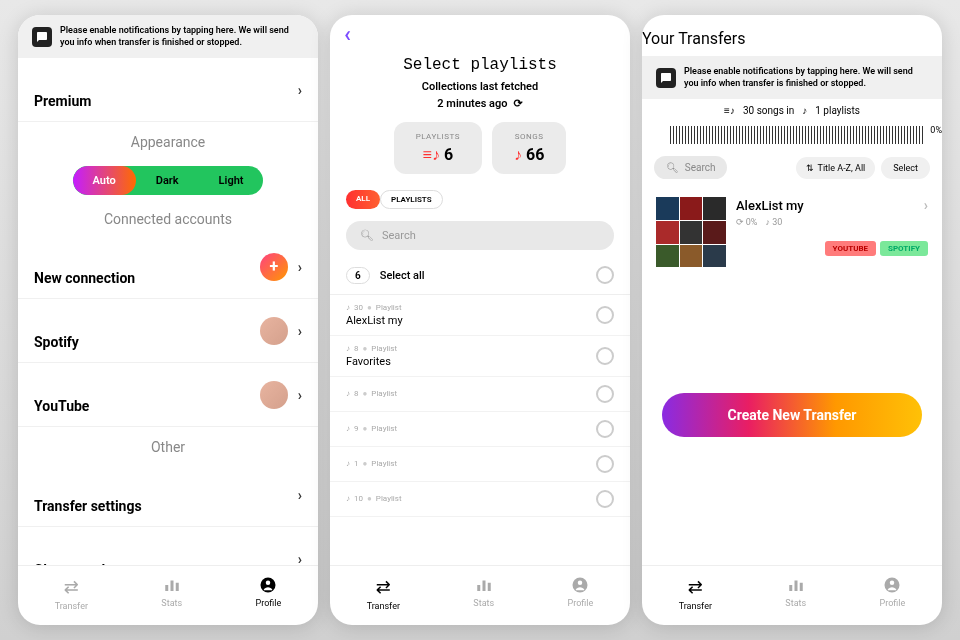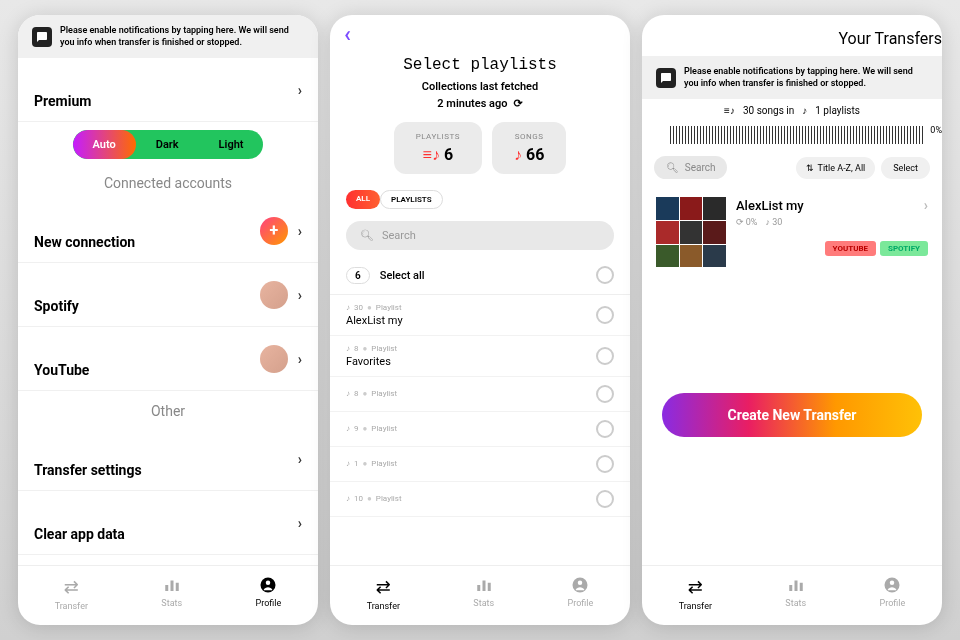--- a/index.html
+++ b/index.html
@@ -36,21 +36,21 @@
 .filter-pill.red{background:linear-gradient(90deg,#ff3030,#ff6030);color:#fff;border:none;}
 .search-box{margin:6px 16px;background:#e8e8e8;border-radius:18px;padding:8px 14px;display:flex;align-items:center;gap:8px;color:#999;font-size:11px;}
 .select-all-row{display:flex;align-items:center;gap:10px;padding:10px 16px;border-bottom:1px solid #eee;}
 .count-badge{background:#fff;border:1px solid #ddd;border-radius:10px;padding:2px 8px;font-size:10px;font-weight:600;}
 .select-all-label{font-size:11px;font-weight:500;}
 .radio{width:18px;height:18px;border:2px solid #ccc;border-radius:50%;margin-left:auto;}
 .playlist-row{display:flex;align-items:center;padding:8px 16px;border-bottom:1px solid #f2f2f2;}
 .playlist-info{flex:1;}
 .playlist-meta{font-size:8px;color:#aaa;display:flex;align-items:center;gap:4px;}
 .playlist-name{font-size:11px;margin-top:2px;}
-.header-title{text-align:right;font-size:16px;padding:14px 0 8px;}
+.header-title{text-align:left;font-size:16px;padding:14px 0 8px;}
 .summary-line{display:flex;align-items:center;justify-content:center;gap:8px;font-size:10px;padding:6px 0;}
 .progress-ticks{height:18px;background:repeating-linear-gradient(90deg,#333 0,#333 1px,transparent 1px,transparent 3px);margin:4px 20px;position:relative;}
 .controls-row{display:flex;gap:6px;padding:8px 12px;align-items:center;}
 .search-pill{background:#e8e8e8;border-radius:14px;padding:6px 12px;font-size:10px;color:#888;display:flex;align-items:center;gap:6px;}
 .sort-pill{background:#f0f0f0;border-radius:14px;padding:6px 10px;font-size:9px;display:flex;align-items:center;gap:4px;margin-left:auto;}
 .select-btn{background:#f0f0f0;border-radius:14px;padding:6px 12px;font-size:9px;}
 .transfer-card{display:flex;gap:10px;padding:10px 14px;align-items:flex-start;}
 .thumbs{width:70px;height:70px;display:grid;grid-template-columns:1fr 1fr 1fr;grid-template-rows:1fr 1fr 1fr;gap:1px;flex-shrink:0;}
 .thumb{background:#444;}
 .thumb:nth-child(1){background:#1a3a5a;}
@@ -84,20 +84,21 @@
           <path d="M20 2H4c-1.1 0-2 .9-2 2v18l4-4h14c1.1 0 2-.9 2-2V4c0-1.1-.9-2-2-2z"></path>
         </svg>
     </div>
     <div class="banner-text">Please enable notifications by tapping here. We will send you info when transfer is finished or stopped.</div>
   </div>
   <div class="scroll-area">
     <div class="row">
       <span class="row-label">Premium</span>
       <span class="chevron">›</span>
     </div>
+    <div class="section-title">Appearance</div>
     <div class="appearance-pills">
       <div class="pills">
         <div class="pill active">Auto</div>
         <div class="pill">Dark</div>
         <div class="pill">Light</div>
       </div>
     </div>
     <div class="section-title">Connected accounts</div>
     <div class="row">
       <span class="row-label">New connection</span>

